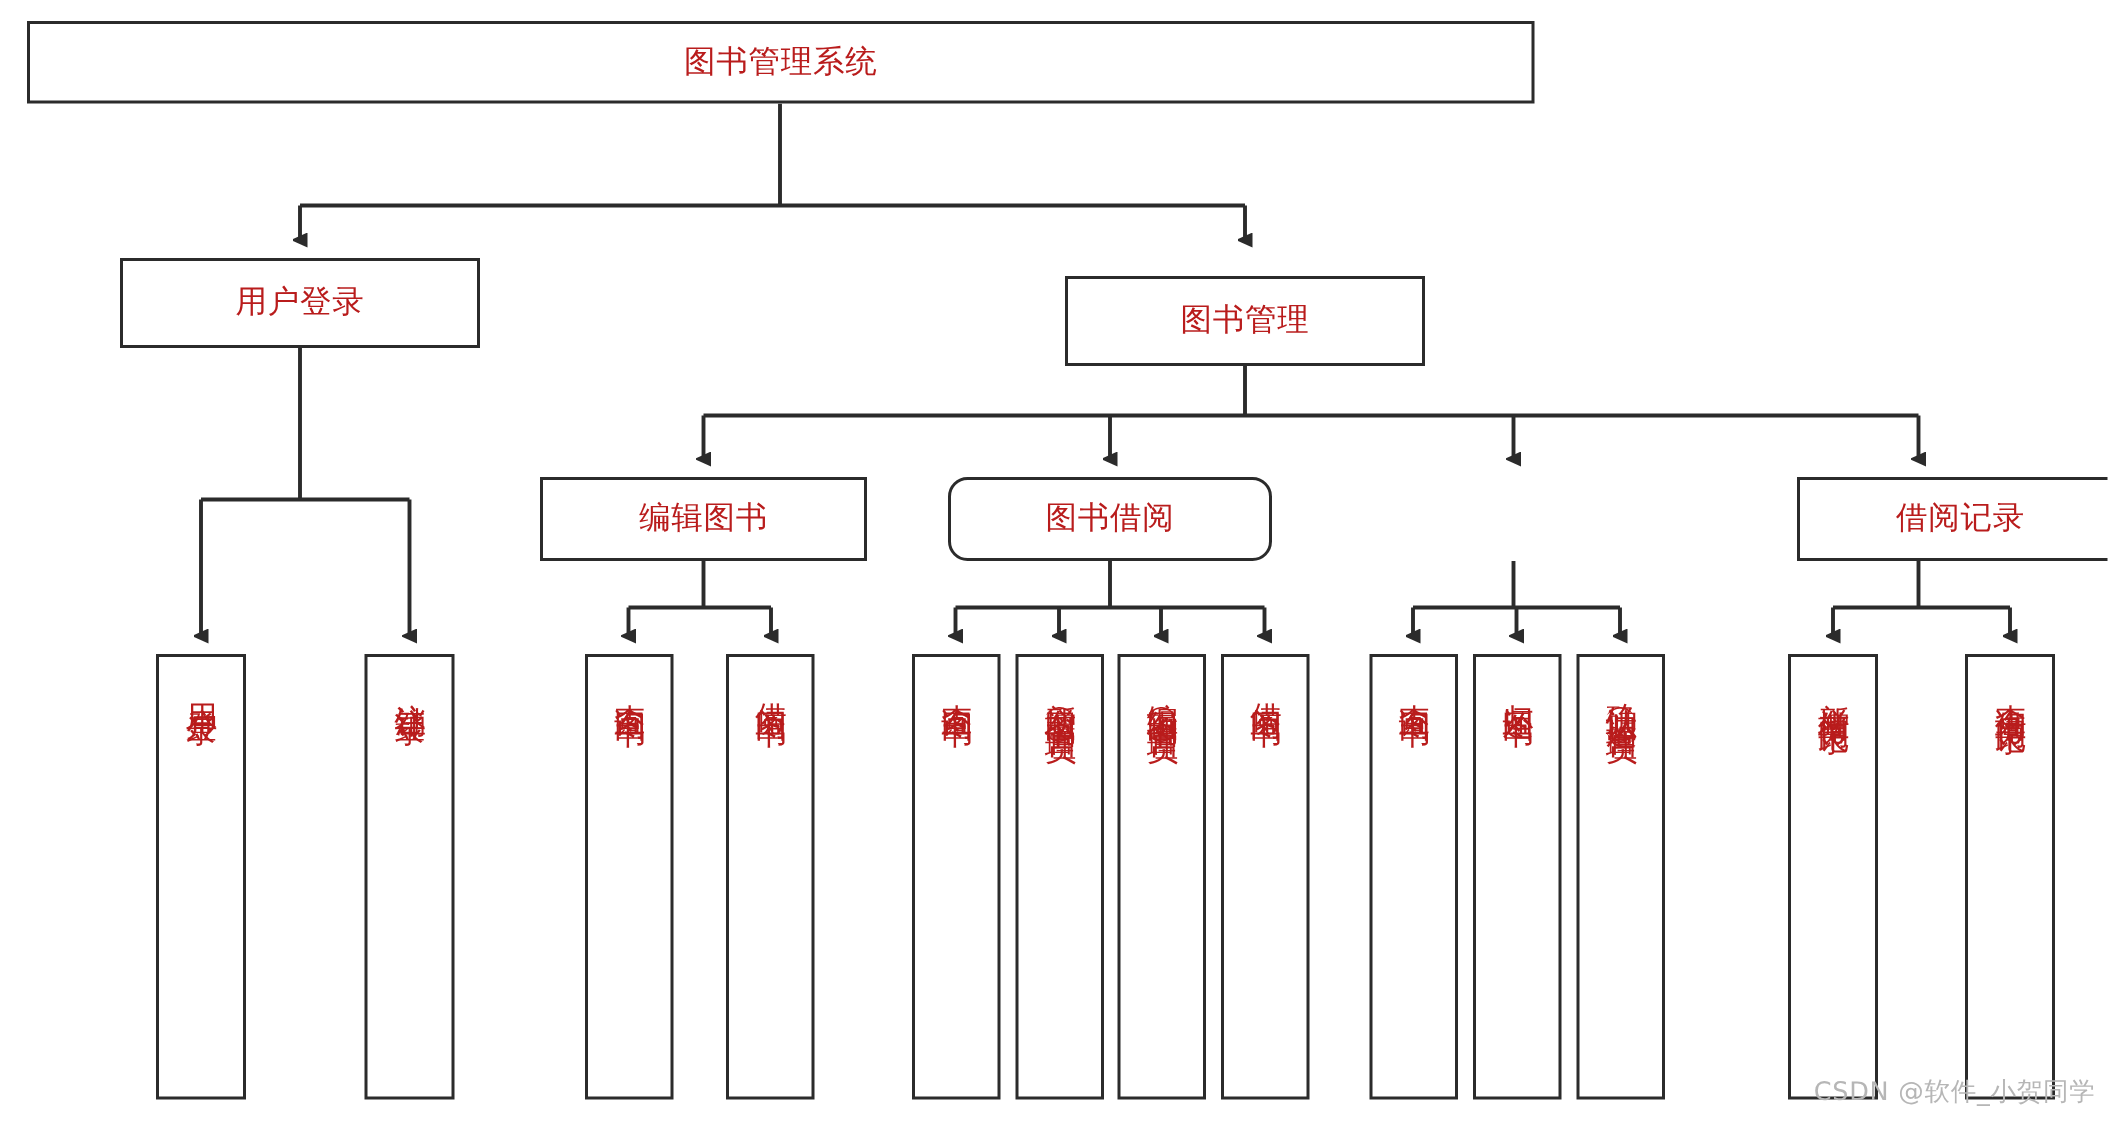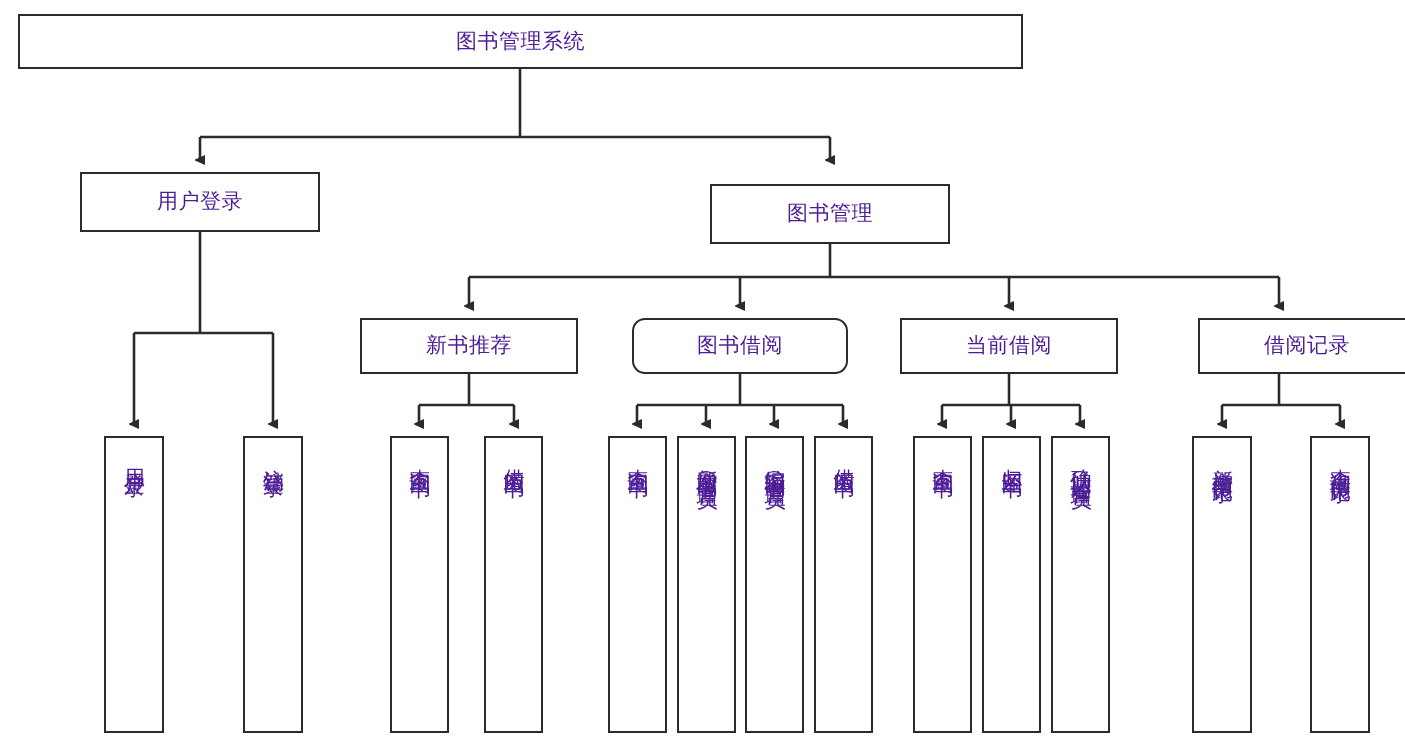--- a/index.html
+++ b/index.html
@@ -35,21 +35,21 @@
     align-items: center;
     justify-content: center;
     color: #1a1a1a;
     z-index: 3;
   }
   .node-label {
     font-size: 21px;
     line-height: 1.1;
     letter-spacing: 0.5px;
     white-space: nowrap;
-    color: #4c1d95;
+    color: #b91c1c;
   }
   .node.vertical {
     align-items: flex-start;
     justify-content: center;
     padding-top: 14px;
   }
   .node.vertical .node-label {
     writing-mode: vertical-rl;
     text-orientation: upright;
     font-size: 21px;
@@ -130,27 +130,24 @@
   </div>
 
   <div class="node l2-node" style="left: 80px; top: 172px; width: 240px; height: 60px;">
     <span class="node-label">用户登录</span>
   </div>
   <div class="node l2-node" style="left: 710px; top: 184px; width: 240px; height: 60px;">
     <span class="node-label">图书管理</span>
   </div>
 
   <div class="node l3-node" style="left: 360px; top: 318px; width: 218px; height: 56px;">
-    <span class="node-label">新书推荐</span>
+    <span class="node-label">编辑图书</span>
   </div>
   <div class="node l3-node" style="left: 632px; top: 318px; width: 216px; height: 56px; border-radius: 13px;">
     <span class="node-label">图书借阅</span>
-  </div>
-  <div class="node l3-node" style="left: 900px; top: 318px; width: 218px; height: 56px;">
-    <span class="node-label">当前借阅</span>
   </div>
   <div class="node l3-node" style="left: 1170px; top: 318px; width: 218px; height: 56px; margin-left: 28px;">
     <span class="node-label">借阅记录</span>
   </div>
 
   <div class="node vertical leaf-node" style="left: 104px; top: 436px; width: 60px; height: 297px;">
     <span class="node-label">用户登录</span>
   </div>
   <div class="node vertical leaf-node" style="left: 243px; top: 436px; width: 60px; height: 297px;">
     <span class="node-label">注销登录</span>
@@ -182,13 +179,14 @@
   <div class="node vertical leaf-node" style="left: 1051px; top: 436px; width: 59px; height: 297px;">
     <span class="node-label">确认归还（管理员）</span>
   </div>
   <div class="node vertical leaf-node" style="left: 1192px; top: 436px; width: 60px; height: 297px;">
     <span class="node-label">新增借阅记录</span>
   </div>
   <div class="node vertical leaf-node" style="left: 1310px; top: 436px; width: 60px; height: 297px;">
     <span class="node-label">查询借阅记录</span>
   </div>
 
+  <div id="watermark">CSDN @软件_小贺同学</div>
 </div>
 
 </body></html>

